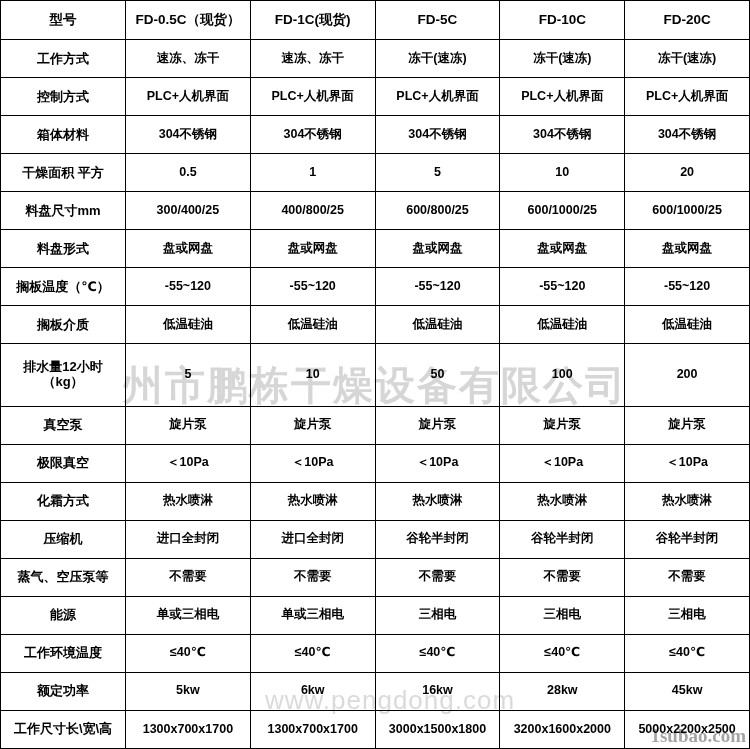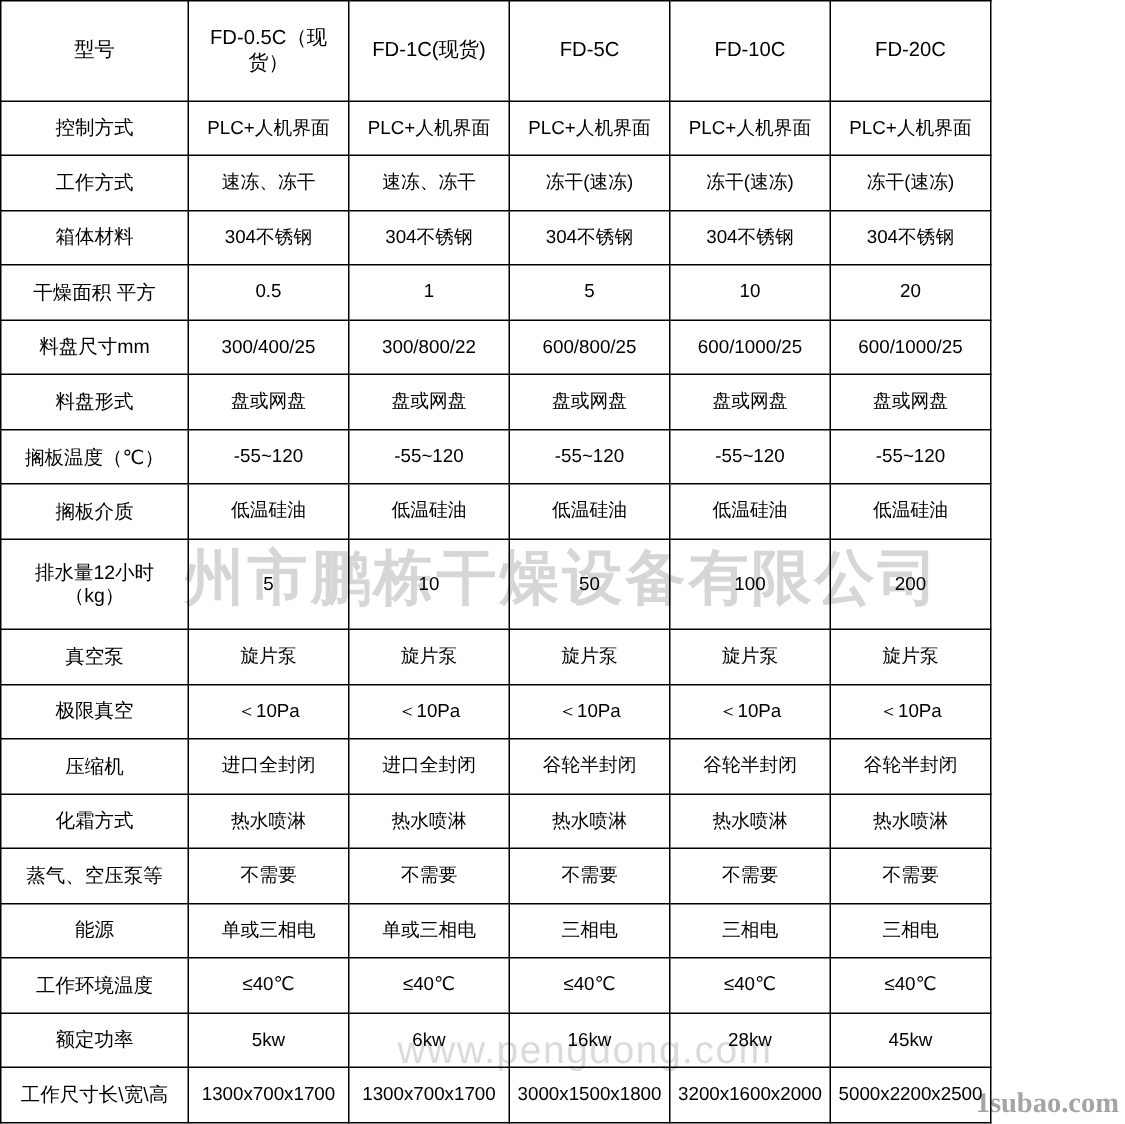--- a/index.html
+++ b/index.html
@@ -10,26 +10,27 @@
   body {
     width: 750px;
     height: 749px;
     font-family: "Liberation Sans", "DejaVu Sans", sans-serif;
     color: #000000;
     position: relative;
     overflow: hidden;
   }
   #spec-table {
     border-collapse: collapse;
-    width: 661px;
+    width: 750px;
     height: 749px;
     table-layout: fixed;
     position: relative;
     z-index: 2;
     background: transparent;
+    font-weight: bold;
   }
   #spec-table td {
     border: 1px solid #000000;
     text-align: center;
     vertical-align: middle;
     font-size: 13px;
     line-height: 1.25;
     padding: 2px 1px;
     background: transparent;
   }
@@ -104,55 +105,55 @@
     <tr class="head">
       <td class="rowhead">型号</td>
       <td>FD-0.5C（现货）</td>
       <td>FD-1C(现货)</td>
       <td>FD-5C</td>
       <td>FD-10C</td>
       <td>FD-20C</td>
     </tr>
 
     <tr>
-      <td class="rowhead">控制方式</td>
-      <td class="val">PLC+人机界面</td>
-      <td class="val">PLC+人机界面</td>
-      <td class="val">PLC+人机界面</td>
-      <td class="val">PLC+人机界面</td>
-      <td class="val">PLC+人机界面</td>
-    </tr>
-    <tr>
       <td class="rowhead">工作方式</td>
       <td class="val">速冻、冻干</td>
       <td class="val">速冻、冻干</td>
       <td class="val">冻干(速冻)</td>
       <td class="val">冻干(速冻)</td>
       <td class="val">冻干(速冻)</td>
     </tr>
     <tr>
+      <td class="rowhead">控制方式</td>
+      <td class="val">PLC+人机界面</td>
+      <td class="val">PLC+人机界面</td>
+      <td class="val">PLC+人机界面</td>
+      <td class="val">PLC+人机界面</td>
+      <td class="val">PLC+人机界面</td>
+    </tr>
+    <tr>
       <td class="rowhead">箱体材料</td>
       <td class="val">304不锈钢</td>
       <td class="val">304不锈钢</td>
       <td class="val">304不锈钢</td>
       <td class="val">304不锈钢</td>
       <td class="val">304不锈钢</td>
     </tr>
     <tr>
       <td class="rowhead">干燥面积 平方</td>
       <td class="val">0.5</td>
       <td class="val">1</td>
       <td class="val">5</td>
       <td class="val">10</td>
       <td class="val">20</td>
     </tr>
     <tr>
       <td class="rowhead">料盘尺寸mm</td>
       <td class="val">300/400/25</td>
-      <td class="val">300/800/22</td>
+      <td class="val">400/800/25</td>
       <td class="val">600/800/25</td>
       <td class="val">600/1000/25</td>
       <td class="val">600/1000/25</td>
     </tr>
     <tr>
       <td class="rowhead">料盘形式</td>
       <td class="val">盘或网盘</td>
       <td class="val">盘或网盘</td>
       <td class="val">盘或网盘</td>
       <td class="val">盘或网盘</td>
@@ -195,36 +196,36 @@
     </tr>
     <tr>
       <td class="rowhead">极限真空</td>
       <td class="val">＜10Pa</td>
       <td class="val">＜10Pa</td>
       <td class="val">＜10Pa</td>
       <td class="val">＜10Pa</td>
       <td class="val">＜10Pa</td>
     </tr>
     <tr>
+      <td class="rowhead">化霜方式</td>
+      <td class="val">热水喷淋</td>
+      <td class="val">热水喷淋</td>
+      <td class="val">热水喷淋</td>
+      <td class="val">热水喷淋</td>
+      <td class="val">热水喷淋</td>
+    </tr>
+    <tr>
       <td class="rowhead">压缩机</td>
       <td class="val">进口全封闭</td>
       <td class="val">进口全封闭</td>
       <td class="val">谷轮半封闭</td>
       <td class="val">谷轮半封闭</td>
       <td class="val">谷轮半封闭</td>
     </tr>
     <tr>
-      <td class="rowhead">化霜方式</td>
-      <td class="val">热水喷淋</td>
-      <td class="val">热水喷淋</td>
-      <td class="val">热水喷淋</td>
-      <td class="val">热水喷淋</td>
-      <td class="val">热水喷淋</td>
-    </tr>
-    <tr>
       <td class="rowhead">蒸气、空压泵等</td>
       <td class="val">不需要</td>
       <td class="val">不需要</td>
       <td class="val">不需要</td>
       <td class="val">不需要</td>
       <td class="val">不需要</td>
     </tr>
     <tr>
       <td class="rowhead">能源</td>
       <td class="val">单或三相电</td>

